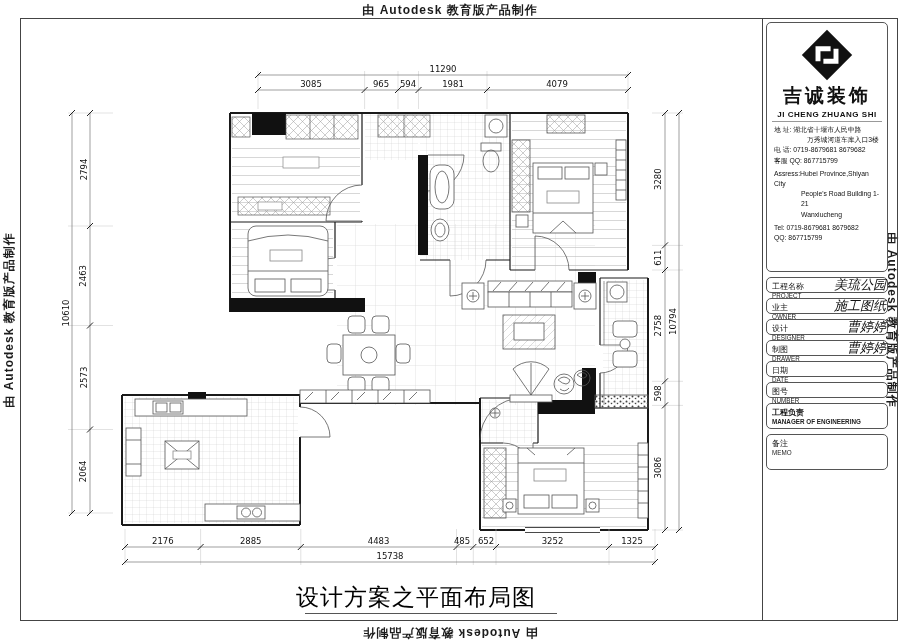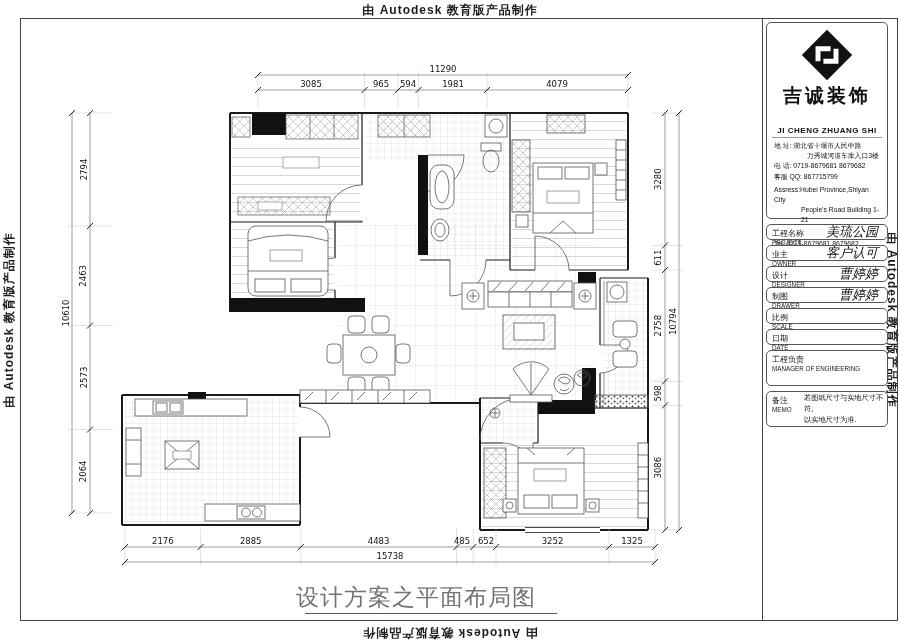--- a/index.html
+++ b/index.html
@@ -10,40 +10,40 @@
   .vline{position:absolute;width:1px;background:#444;}
   
   .wm{position:absolute;font-size:12px;font-weight:bold;color:#1c1c1c;white-space:nowrap;letter-spacing:1px;}
   .wm-top{top:2px;left:0;width:900px;text-align:center;}
   .wm-bottom{left:450px;top:632px;transform:translate(-50%,-50%) rotate(180deg);}
   .wm-left{left:9px;top:320px;transform:translate(-50%,-50%) rotate(-90deg);}
   .wm-right{left:891px;top:320px;transform:translate(-50%,-50%) rotate(90deg);}
   
   .tb{position:absolute;left:766px;top:22px;width:122px;}
   .tb-box{position:relative;border:1px solid #555;border-radius:5px;background:#fff;margin-bottom:5px;box-sizing:border-box;}
-  .tb-company{height:197px;text-align:center;padding-top:5px;}
+  .tb-company{height:250px;text-align:center;padding-top:5px;}
   .logo{display:block;margin:0 auto;}
   .cname{font-size:19px;font-weight:bold;letter-spacing:3px;margin-top:1px;}
-  .cen{font-size:8px;font-weight:bold;letter-spacing:.5px;margin-top:17px;border-bottom:1px solid #999;padding-bottom:2px;margin-left:5px;margin-right:5px;}
+  .cen{font-size:8px;font-weight:bold;letter-spacing:.5px;margin-top:1px;border-bottom:1px solid #999;padding-bottom:2px;margin-left:5px;margin-right:5px;}
   .contact{text-align:left;font-size:6.8px;line-height:1.5;padding:3px 6px 0 7px;color:#111;}
   .contact .ind1{padding-left:33px;}
   .contact .ind2{padding-left:27px;}
   .contact .gap{margin-top:3px;}
   .f{height:16px;}
   .f .lab{position:absolute;left:5px;top:4px;line-height:1.2;text-align:left;}
   .f .zh{font-size:8px;}
   .f .en{font-size:6.3px;color:#222;}
-  .f .val{position:absolute;right:9px;top:50%;transform:translateY(-50%);
+  .f .val{position:absolute;right:1px;top:50%;transform:translateY(-50%);
           font-family:"DejaVu Serif",serif;font-style:italic;font-size:13px;white-space:nowrap;}
-  .f-tall{height:36px;}
+  .f-tall{height:26px;font-weight:bold;}
   .f-memo{height:36px;}
   .f-memo .val{font-style:normal;font-size:7.2px;right:3px;width:80px;white-space:pre-line;text-align:left;line-height:1.5;}
   
   .dtitle{position:absolute;left:296px;top:582px;font-family:"Liberation Serif",serif;
-          font-size:23px;letter-spacing:1px;color:#737373;}
+          font-size:23px;letter-spacing:1px;color:#000000;}
   .dtitle-line{position:absolute;left:305px;top:613px;width:252px;height:1px;background:#555;}
   
   .plan{position:absolute;left:50px;top:42px;}
   svg text.dim{font-family:"DejaVu Sans",sans-serif;font-size:8.5px;fill:#111;}
 </style>
 </head>
 <body>
 
 <div class="sheet">
 
@@ -314,60 +314,58 @@
           <div class="zh">工程名称</div>
           <div class="en">PROJECT</div>
         </div>
       <div class="val">美琉公园</div>
     </div>
     <div class="tb-box f">
       <div class="lab">
           <div class="zh">业主</div>
           <div class="en">OWNER</div>
         </div>
-      <div class="val">客户认可</div>
+      <div class="val">施工图纸</div>
     </div>
     <div class="tb-box f">
       <div class="lab">
           <div class="zh">设计</div>
           <div class="en">DESIGNER</div>
         </div>
       <div class="val">曹婷婷</div>
     </div>
     <div class="tb-box f">
       <div class="lab">
           <div class="zh">制图</div>
           <div class="en">DRAWER</div>
         </div>
       <div class="val">曹婷婷</div>
     </div>
     <div class="tb-box f">
       <div class="lab">
-          <div class="zh">比例</div>
-          <div class="en">SCALE</div>
-        </div>
-      <div class="val"></div>
-    </div>
-    <div class="tb-box f">
-      <div class="lab">
           <div class="zh">日期</div>
           <div class="en">DATE</div>
         </div>
       <div class="val"></div>
     </div>
+    <div class="tb-box f">
+      <div class="lab">
+          <div class="zh">图号</div>
+          <div class="en">NUMBER</div>
+        </div>
+      <div class="val"></div>
+    </div>
     <div class="tb-box f f-tall">
       <div class="lab">
           <div class="zh">工程负责</div>
           <div class="en">MANAGER OF ENGINEERING</div>
         </div>
       <div class="val"></div>
     </div>
     <div class="tb-box f f-memo">
       <div class="lab">
           <div class="zh">备注</div>
           <div class="en">MEMO</div>
         </div>
-      <div class="val">若图纸尺寸与实地尺寸不符,
-以实地尺寸为准.</div>
     </div>
   </div>
 
 </div>
 
 </body></html>

